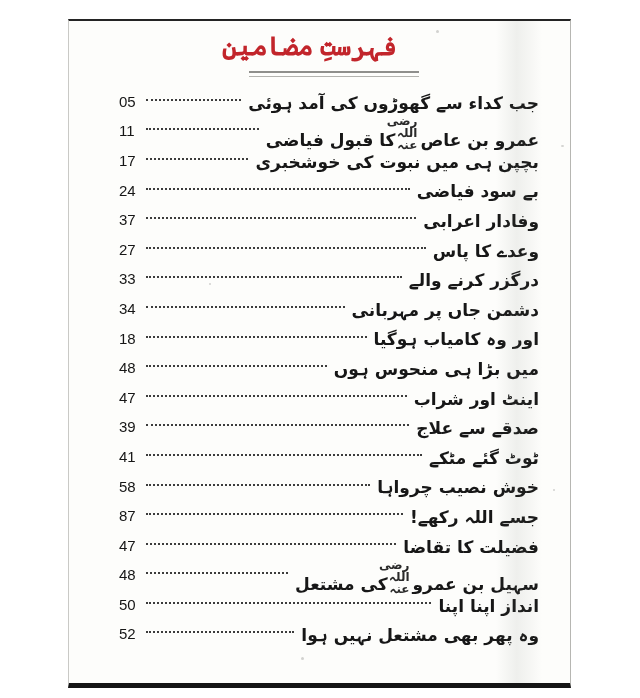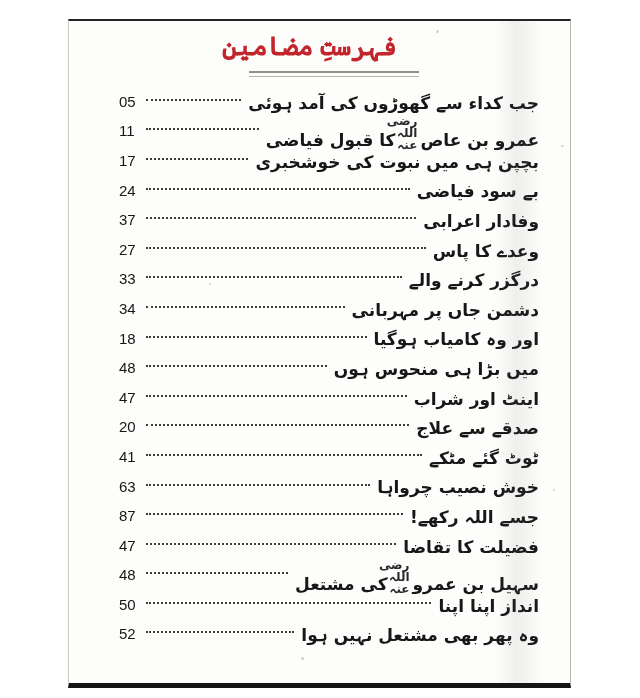--- a/index.html
+++ b/index.html
@@ -208,33 +208,33 @@
     <span class="entry-title" dir="rtl"><span>میں بڑا ہی منحوس ہوں</span></span>
   </div>
 
   <div class="row">
     <span class="num">47</span>
     <span class="leader"></span>
     <span class="entry-title" dir="rtl"><span>اینٹ اور شراب</span></span>
   </div>
 
   <div class="row">
-    <span class="num">20</span>
+    <span class="num">39</span>
     <span class="leader"></span>
     <span class="entry-title" dir="rtl"><span>صدقے سے علاج</span></span>
   </div>
 
   <div class="row">
     <span class="num">41</span>
     <span class="leader"></span>
     <span class="entry-title" dir="rtl"><span>ٹوٹ گئے مٹکے</span></span>
   </div>
 
   <div class="row">
-    <span class="num">63</span>
+    <span class="num">58</span>
     <span class="leader"></span>
     <span class="entry-title" dir="rtl"><span>خوش نصیب چرواہا</span></span>
   </div>
 
   <div class="row">
     <span class="num">87</span>
     <span class="leader"></span>
     <span class="entry-title" dir="rtl"><span>جسے اللہ رکھے!</span></span>
   </div>
 

